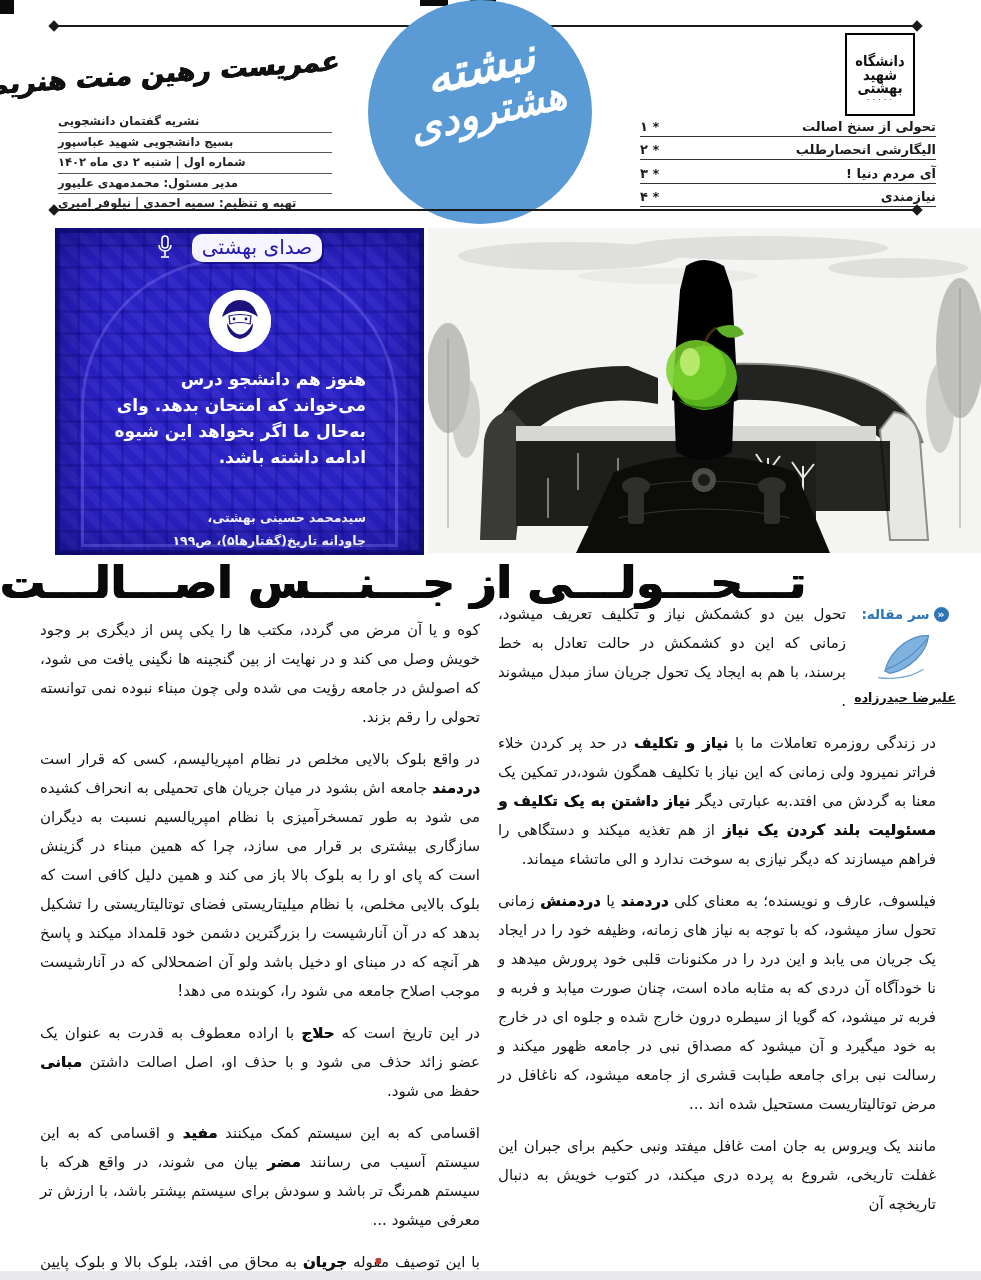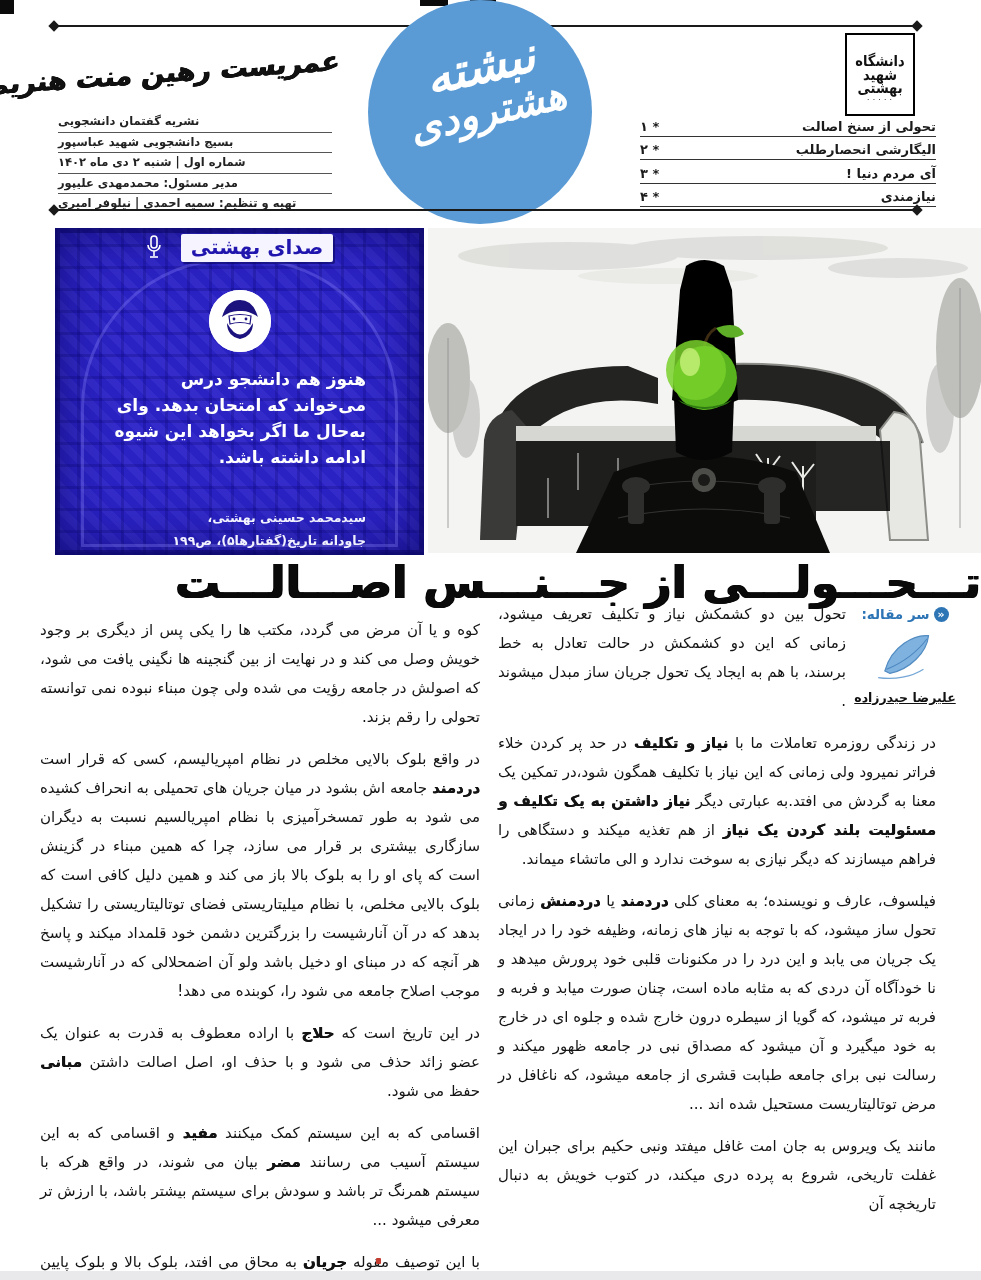--- a/index.html
+++ b/index.html
@@ -46,31 +46,31 @@
       background:
         repeating-linear-gradient(0deg, rgba(8,4,110,.25) 0 3px, transparent 3px 22px),
         repeating-linear-gradient(90deg, rgba(8,4,110,.25) 0 3px, transparent 3px 22px),
         repeating-linear-gradient(45deg, rgba(130,125,255,.10) 0 8px, transparent 8px 16px),
         #2b22c4;
       box-shadow:inset 0 0 0 5px rgba(10,5,95,.55), inset 0 0 55px rgba(4,2,70,.65);}
   .arch-overlay{position:absolute;left:26px;right:26px;top:30px;bottom:8px;
       border:3px solid rgba(145,140,255,.30);border-radius:150px 150px 0 0;pointer-events:none;}
   .qc-banner{position:absolute;top:6px;left:0;right:0;display:flex;justify-content:center;
       align-items:center;gap:7px;direction:rtl;}
-  .qc-chip{background:#f5f4ff;color:#2016ae;font-weight:bold;font-size:20px;letter-spacing:1px;
-      padding:1px 10px 3px 10px;line-height:24px;border-radius:2px;
+  .qc-chip{background:#f5f4ff;color:#2016ae;font-weight:normal;font-size:20px;letter-spacing:1px;
+      padding:1px 10px 3px 10px;line-height:24px;border-radius:10px;
       box-shadow:2px 2px 0 rgba(10,6,100,.6);margin-left:12px;}
   .portrait{position:absolute;left:154px;top:62px;width:62px;height:62px;border-radius:50%;background:#fff;
       display:flex;align-items:center;justify-content:center;}
   .qc-quote{position:absolute;top:138px;left:56px;right:58px;direction:rtl;text-align:right;
       color:#ffffff;font-size:17px;font-weight:bold;line-height:26px;}
   .qc-attrib{position:absolute;top:278px;left:56px;right:58px;direction:rtl;text-align:right;
       color:#f2f2ff;font-size:12.5px;font-weight:600;line-height:23px;}
   
-  .headline{position:absolute;top:556px;left:0;right:0;text-align:right;direction:rtl;
+  .headline{position:absolute;top:556px;left:0;right:0;text-align:left;direction:rtl;
       font-size:45px;font-weight:bold;color:#0a0a0a;text-shadow:0.8px 0 #000,-0.8px 0 #000;}
   
   .col{position:absolute;direction:rtl;text-align:justify;font-size:15px;line-height:29px;color:#141414;}
   .col p{margin:0 0 13px 0;}
   .col b{font-weight:bold;text-shadow:0.4px 0 #000;}
   .col-right{left:498px;top:600px;width:438px;}
   .col-left{left:40px;top:616px;width:440px;}
   .editorial-float{float:right;width:98px;height:112px;margin-left:10px;margin-right:-18px;
       display:flex;flex-direction:column;align-items:center;}
   .badge-row{display:flex;direction:rtl;align-items:center;gap:4px;}

